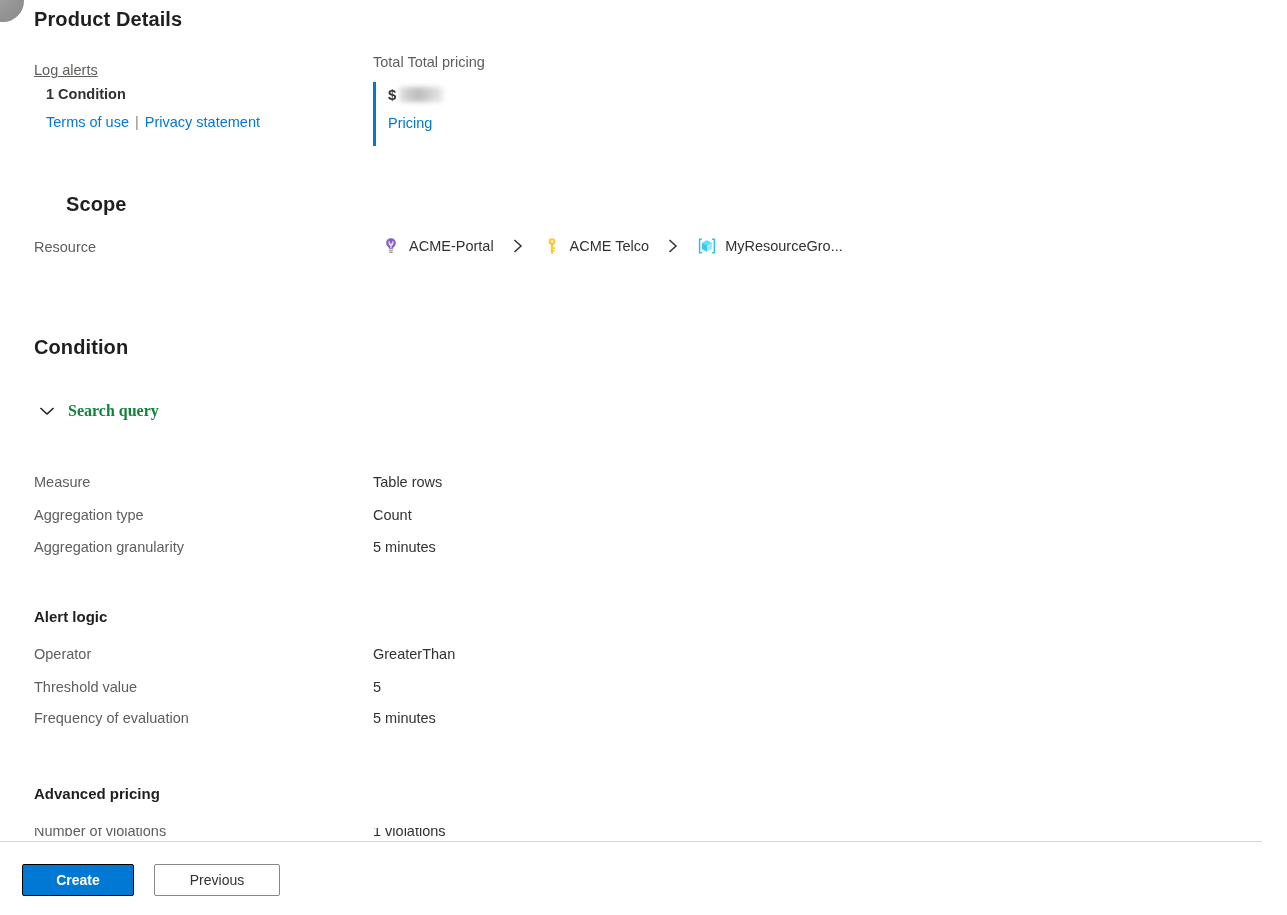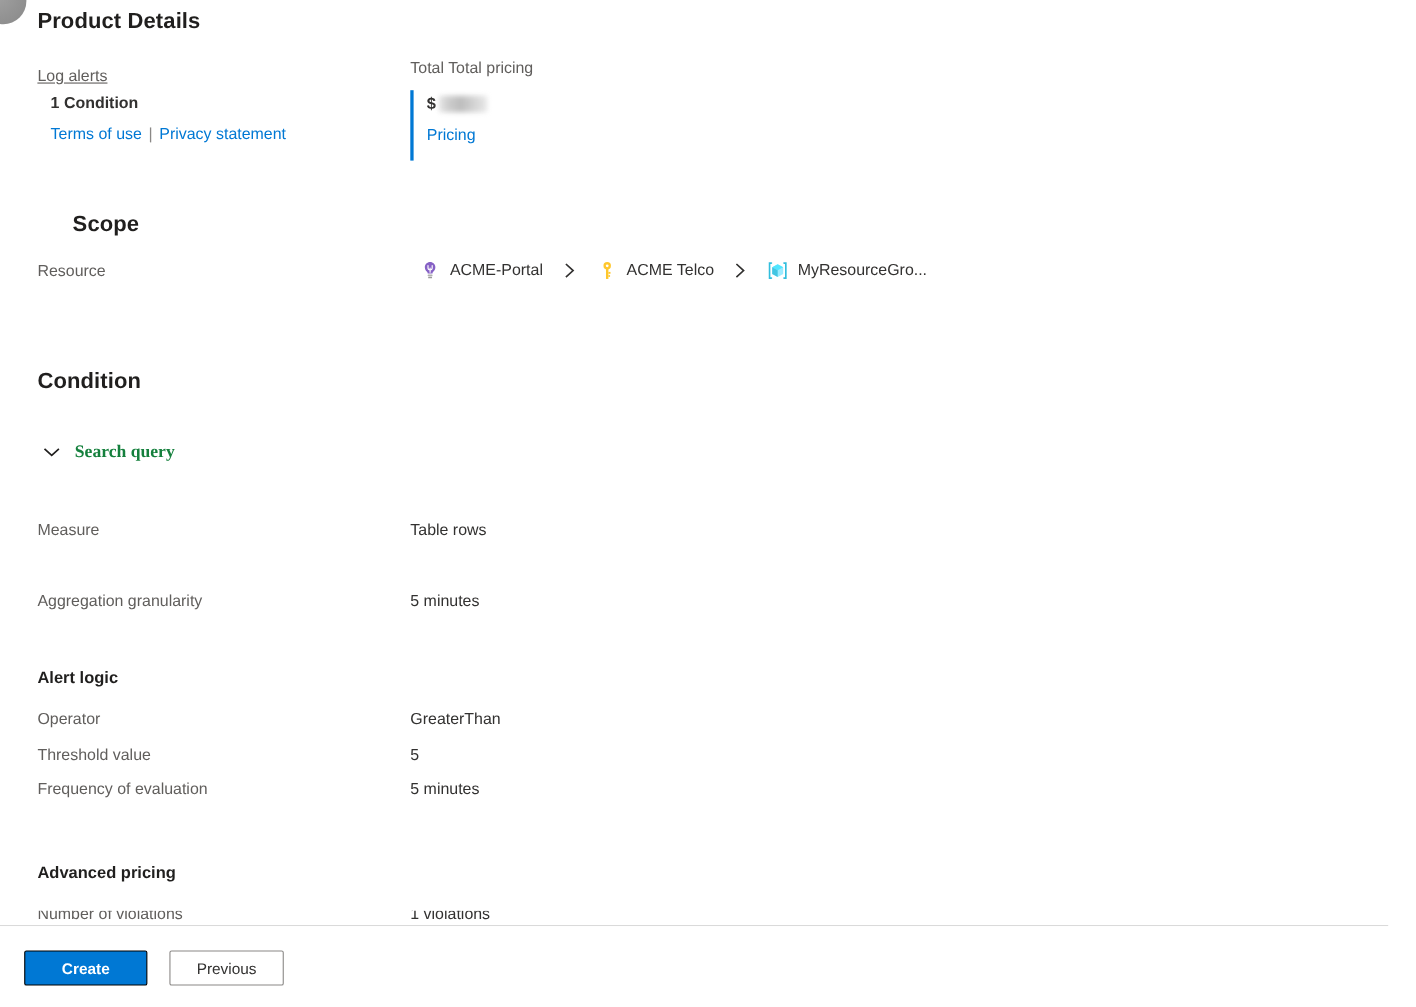--- a/index.html
+++ b/index.html
@@ -136,21 +136,21 @@
     display: flex; align-items: center; justify-content: center;
   }
   .btn-primary {
     left: 22px; top: 22px; width: 112px;
     background: #0078d4;
     color: #ffffff;
     border: 1px solid #000000;
     font-weight: 600;
   }
   .btn-secondary {
-    left: 154px; top: 22px; width: 104px;
+    left: 154px; top: 22px; width: 126px;
     background: #ffffff;
     color: #323130;
     border: 1px solid #8a8886;
     font-weight: 400;
   }
 </style>
 </head>
 <body>
 
 <div id="page">
@@ -249,20 +249,24 @@
           <polyline points="3,4.5 9,10 15,4.5" fill="none" stroke="#201f1e" stroke-width="1.5" stroke-linecap="square"></polyline>
         </svg>
       </span>
       <span class="qtext">Search query</span>
     </div>
 
     <div class="kv-row" style="top:474px;">
       <span class="k label">Measure</span>
       <span class="v value">Table rows</span>
     </div>
+    <div class="kv-row" style="top:507px;">
+      <span class="k label">Aggregation type</span>
+      <span class="v value">Count</span>
+    </div>
     <div class="kv-row" style="top:539px;">
       <span class="k label">Aggregation granularity</span>
       <span class="v value">5 minutes</span>
     </div>
 
     <div class="abs h3" style="left:34px; top:608px;">Alert logic</div>
 
     <div class="kv-row" style="top:646px;">
       <span class="k label">Operator</span>
       <span class="v value">GreaterThan</span>

